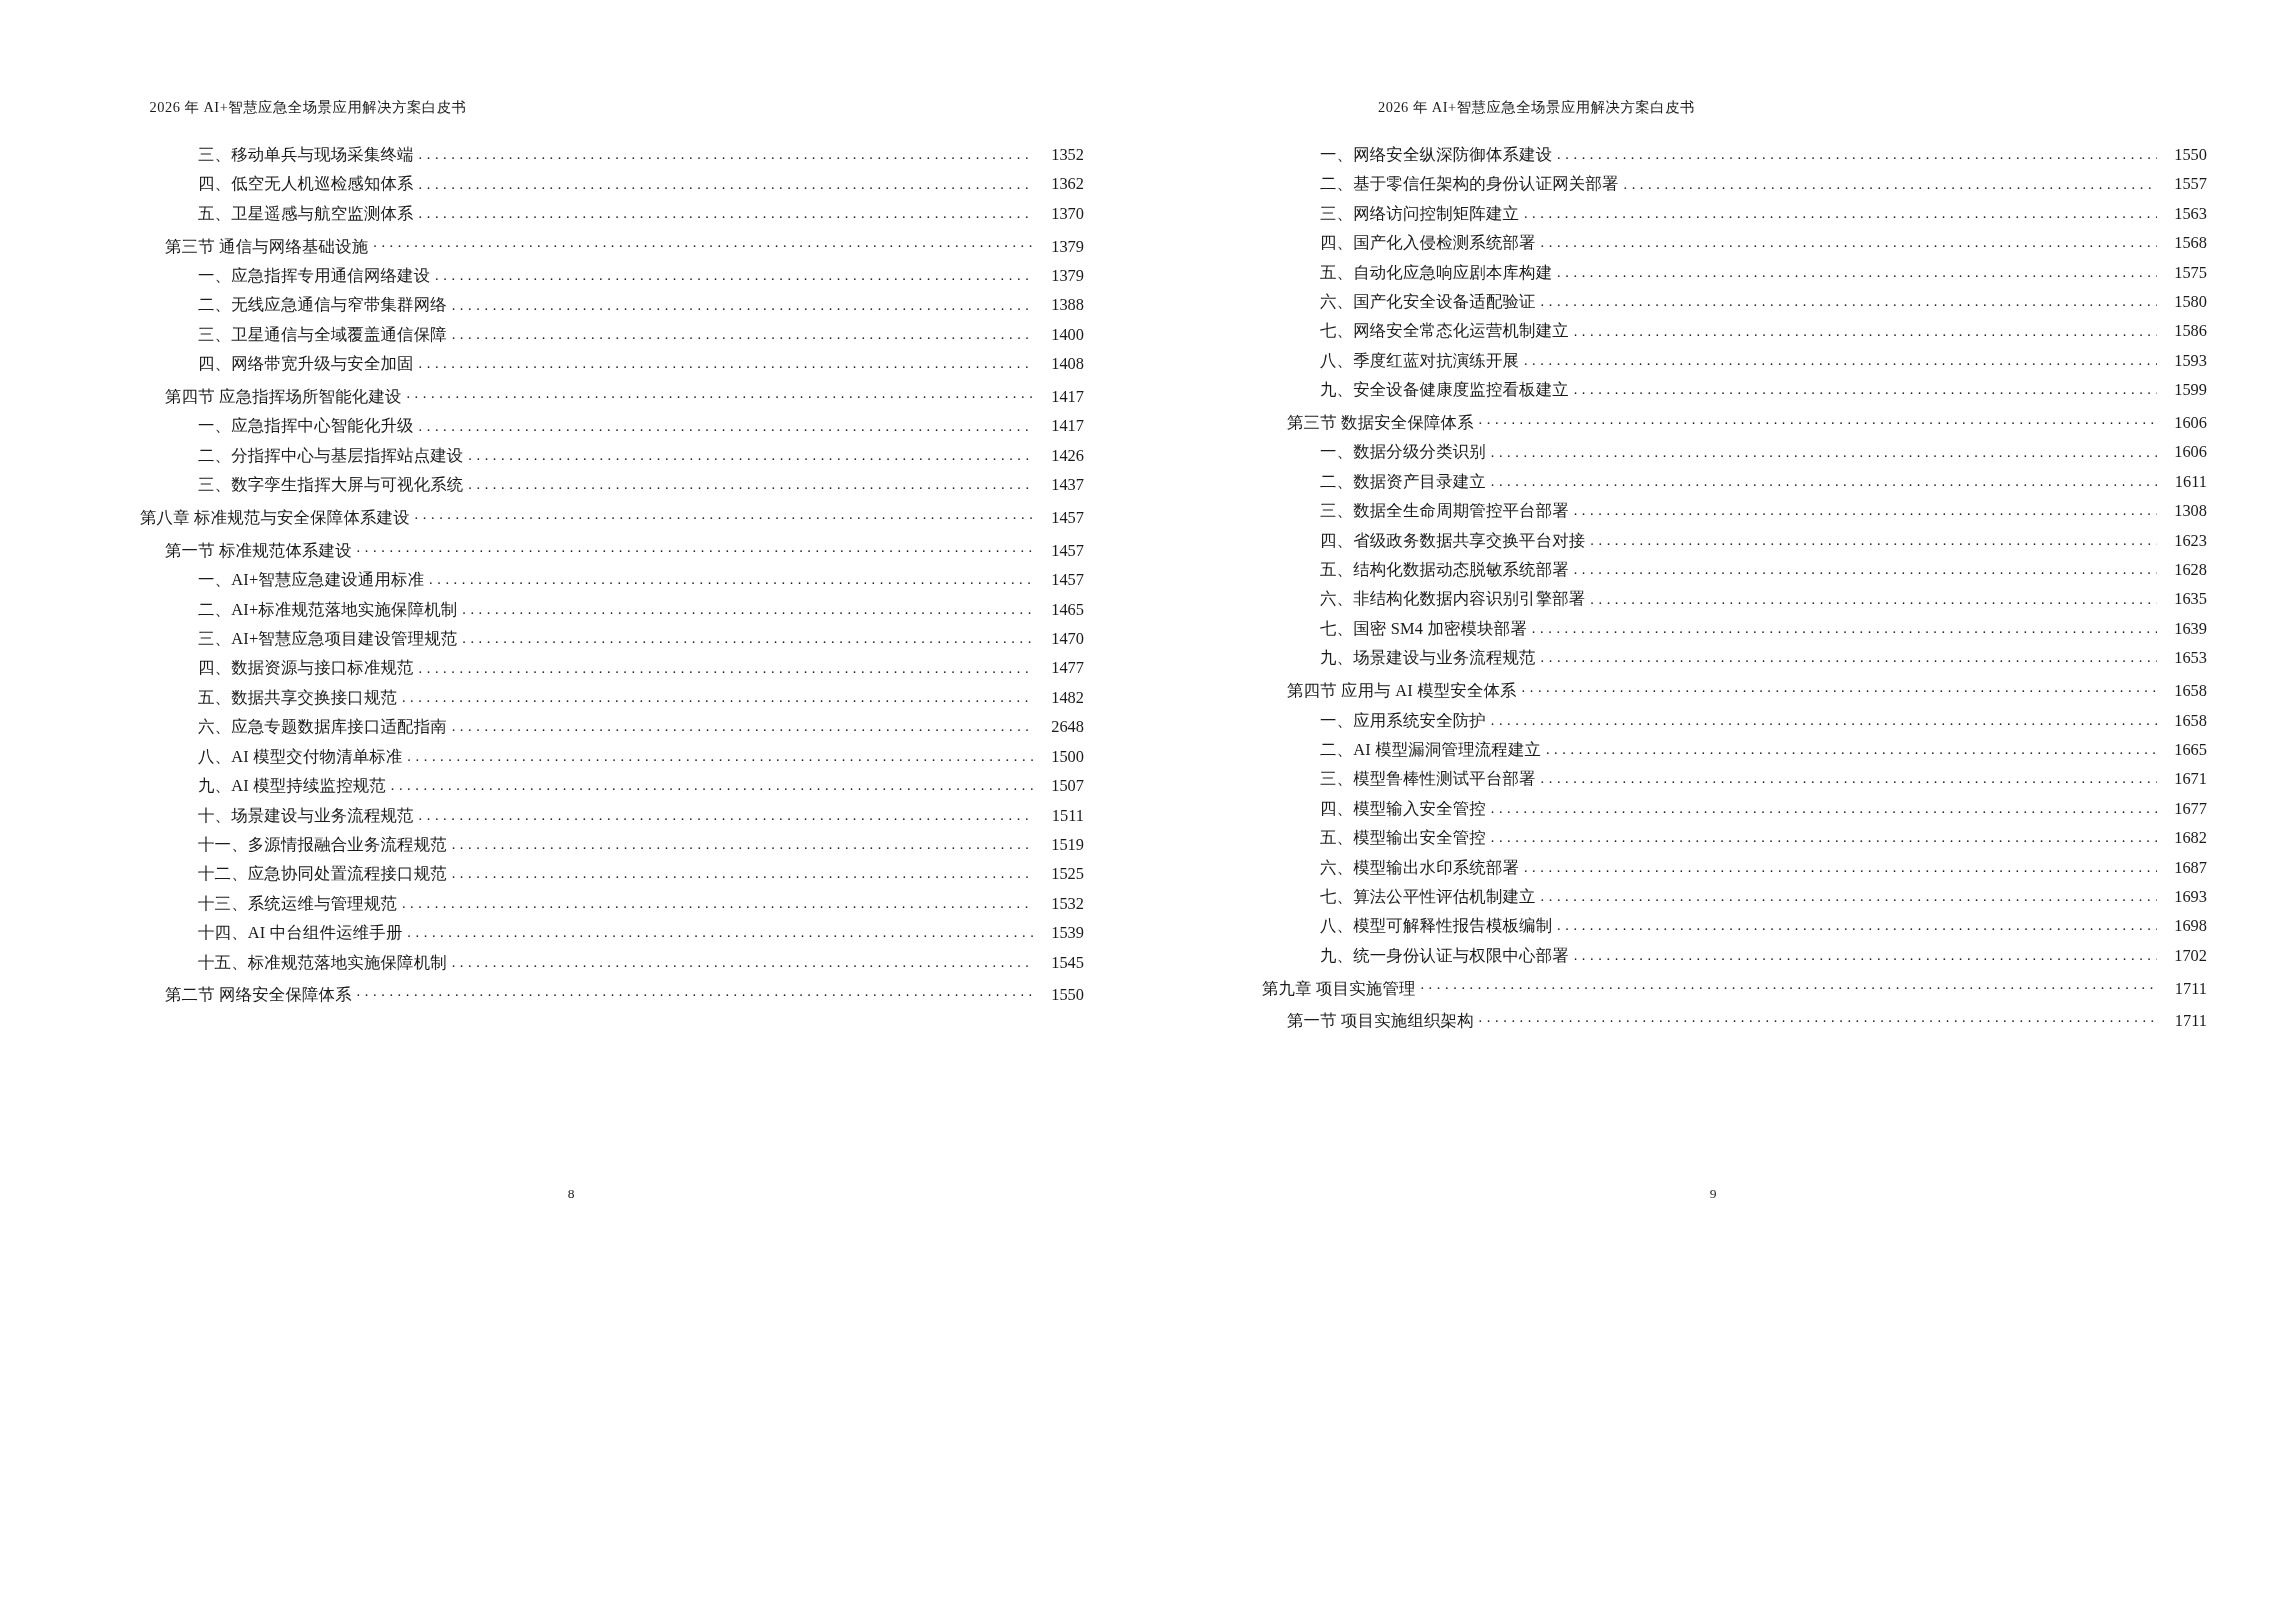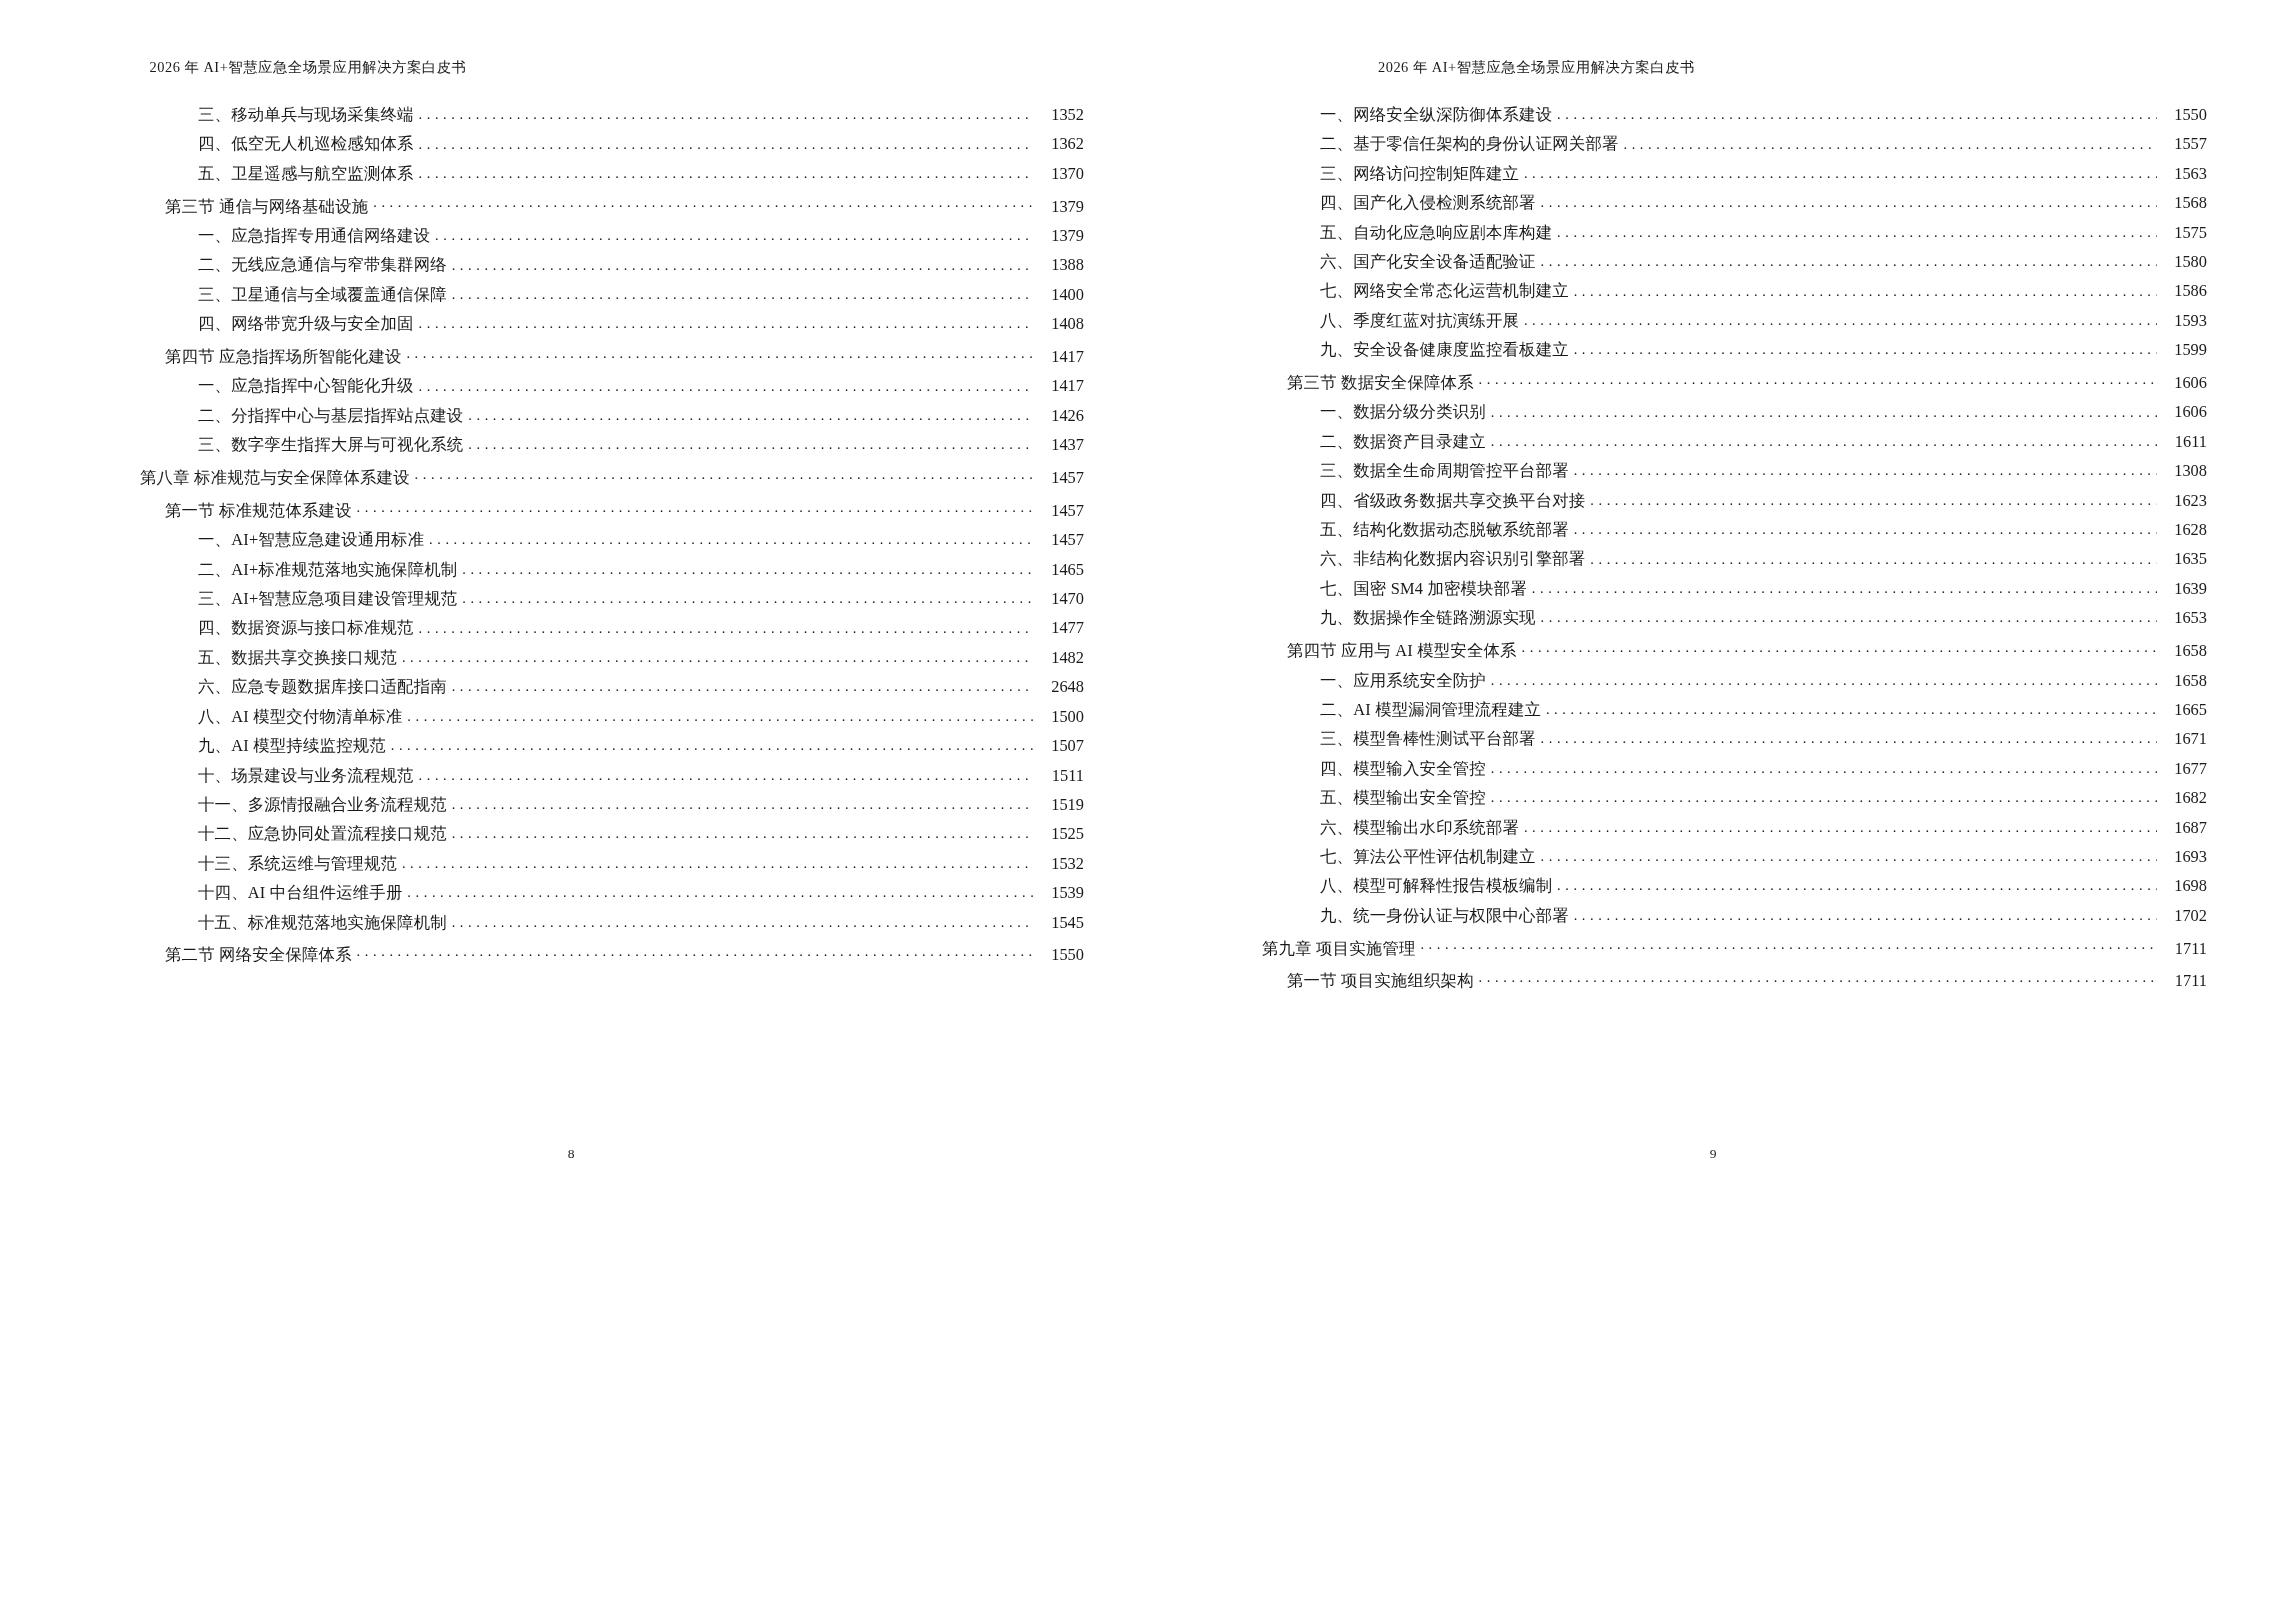--- a/index.html
+++ b/index.html
@@ -19,20 +19,21 @@
     width: 2284px;
     height: 1622px;
     box-sizing: border-box;
   }
   .page {
     width: 1142px;
     height: 1220px;
     box-sizing: border-box;
     position: relative;
     padding: 58px 87px 0 87px;
+    margin-top: 40px;
   }
   .page-left {
     padding-left: 140px;
     padding-right: 58px;
   }
   .page-right {
     padding-left: 120px;
     padding-right: 77px;
   }
   .running-head {
@@ -343,21 +344,21 @@
           <span class="label">六、非结构化数据内容识别引擎部署</span>
           <span class="dots"></span>
           <span class="pageno">1635</span>
         </li>
         <li class="toc-entry lvl-item">
           <span class="label">七、国密 SM4 加密模块部署</span>
           <span class="dots"></span>
           <span class="pageno">1639</span>
         </li>
         <li class="toc-entry lvl-item">
-          <span class="label">九、数据操作全链路溯源实现</span>
+          <span class="label">九、场景建设与业务流程规范</span>
           <span class="dots"></span>
           <span class="pageno">1653</span>
         </li>
         <li class="toc-entry lvl-section">
           <span class="label">第四节  应用与 AI 模型安全体系</span>
           <span class="dots"></span>
           <span class="pageno">1658</span>
         </li>
         <li class="toc-entry lvl-item">
           <span class="label">一、应用系统安全防护</span>

